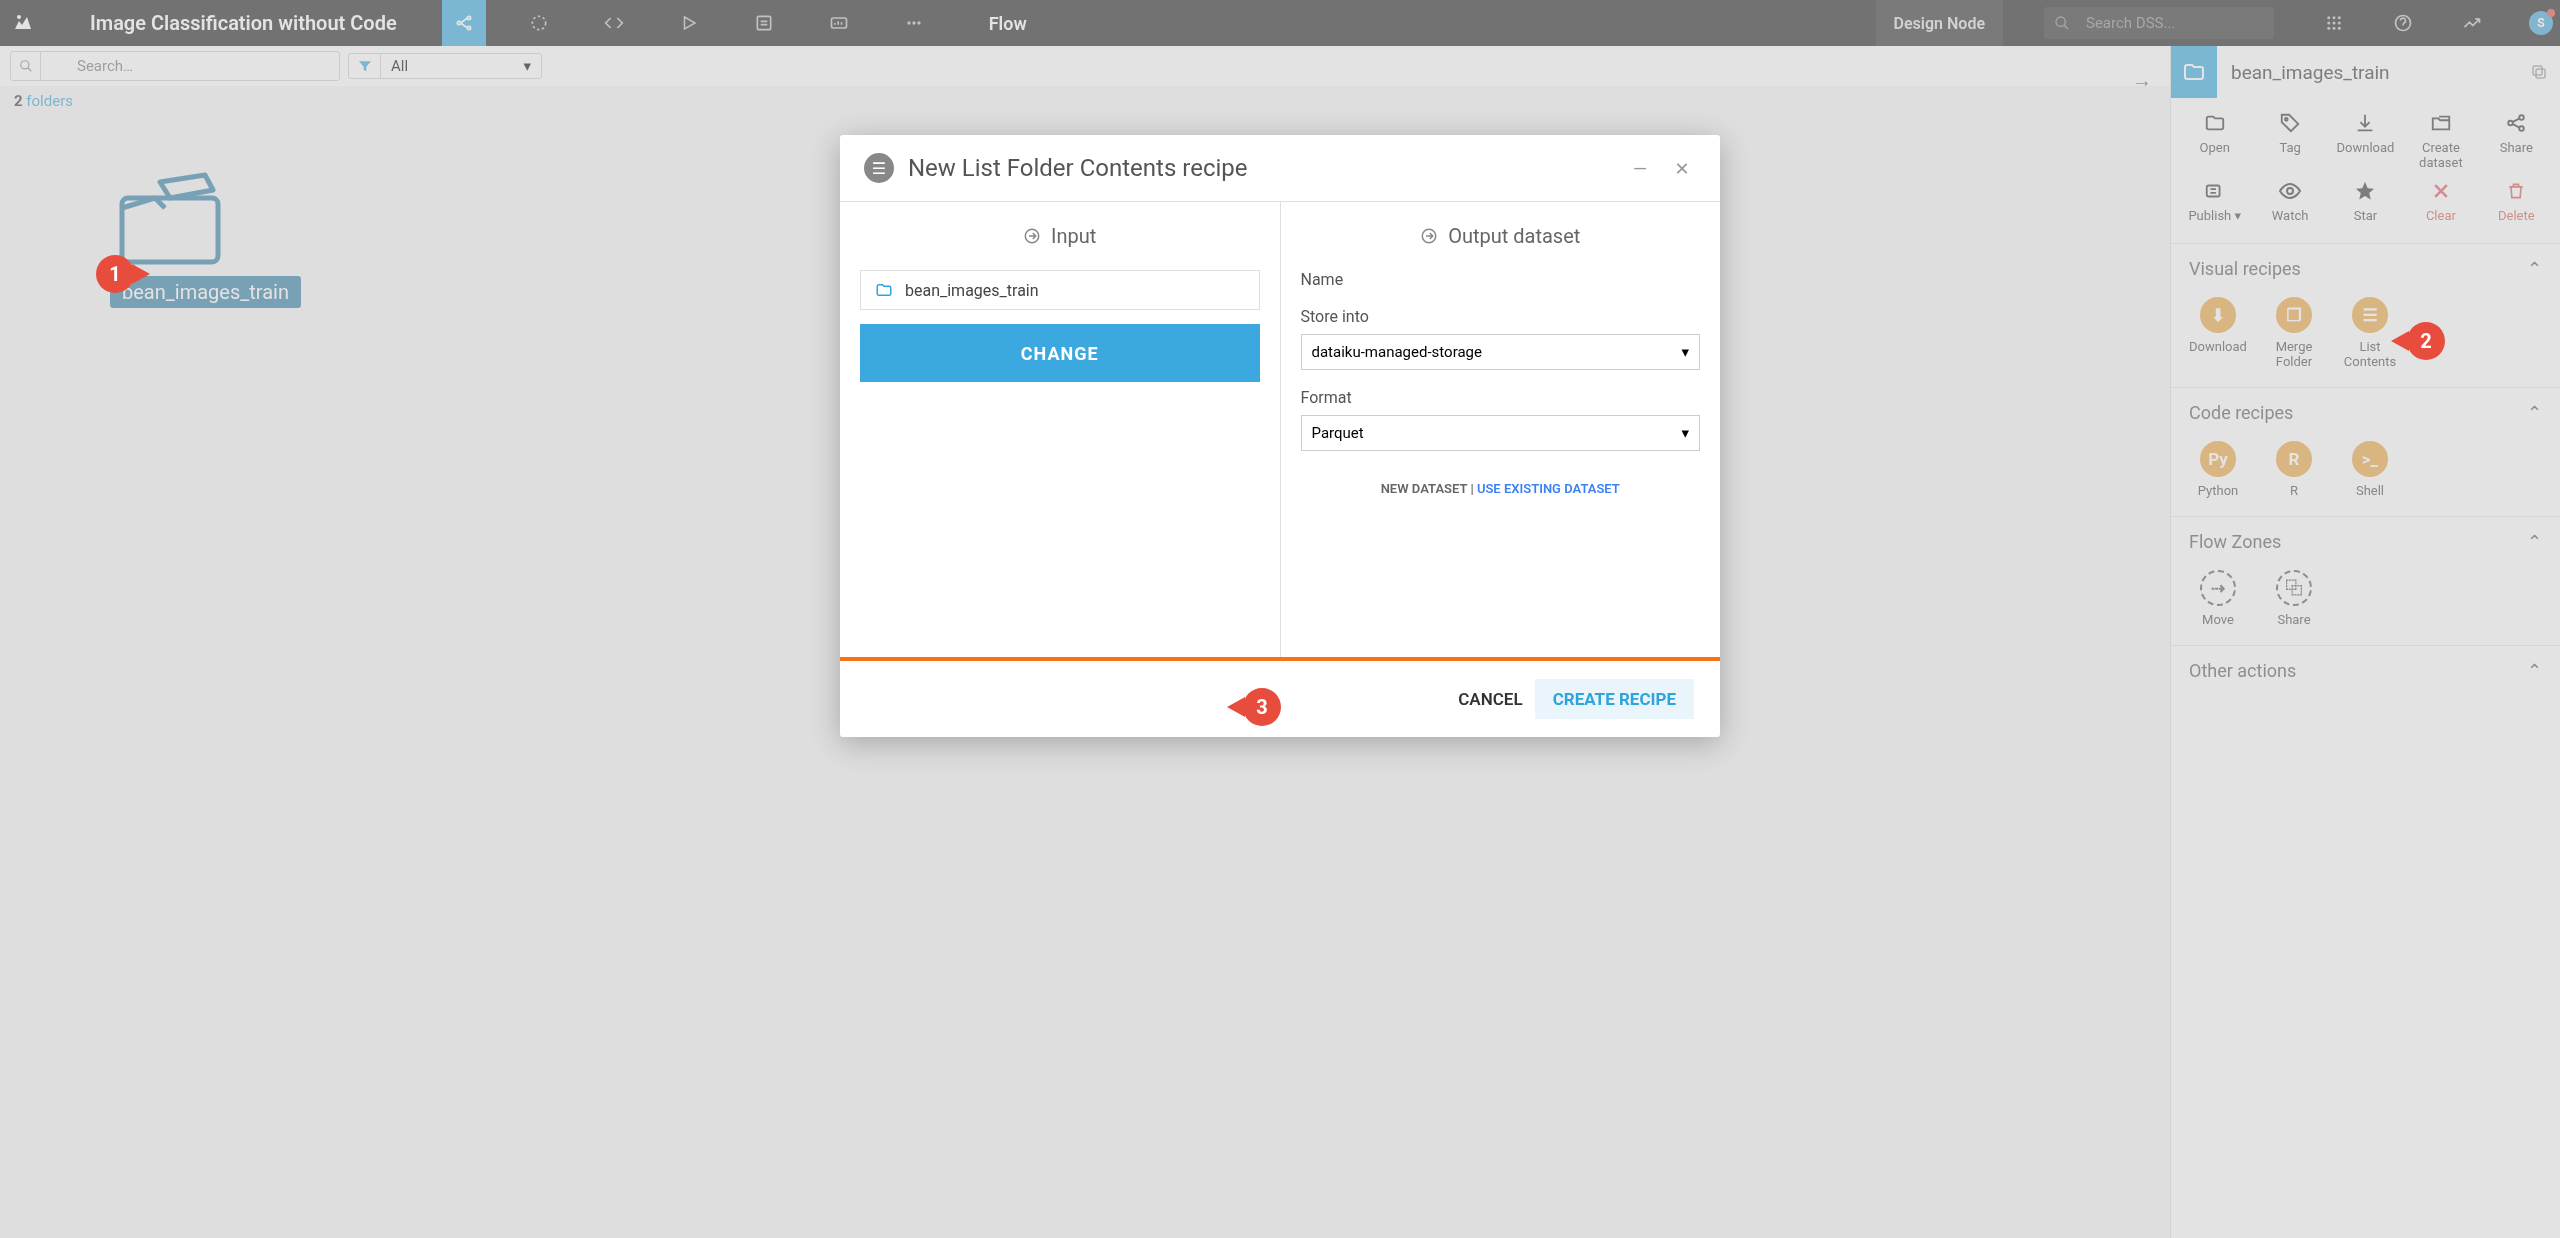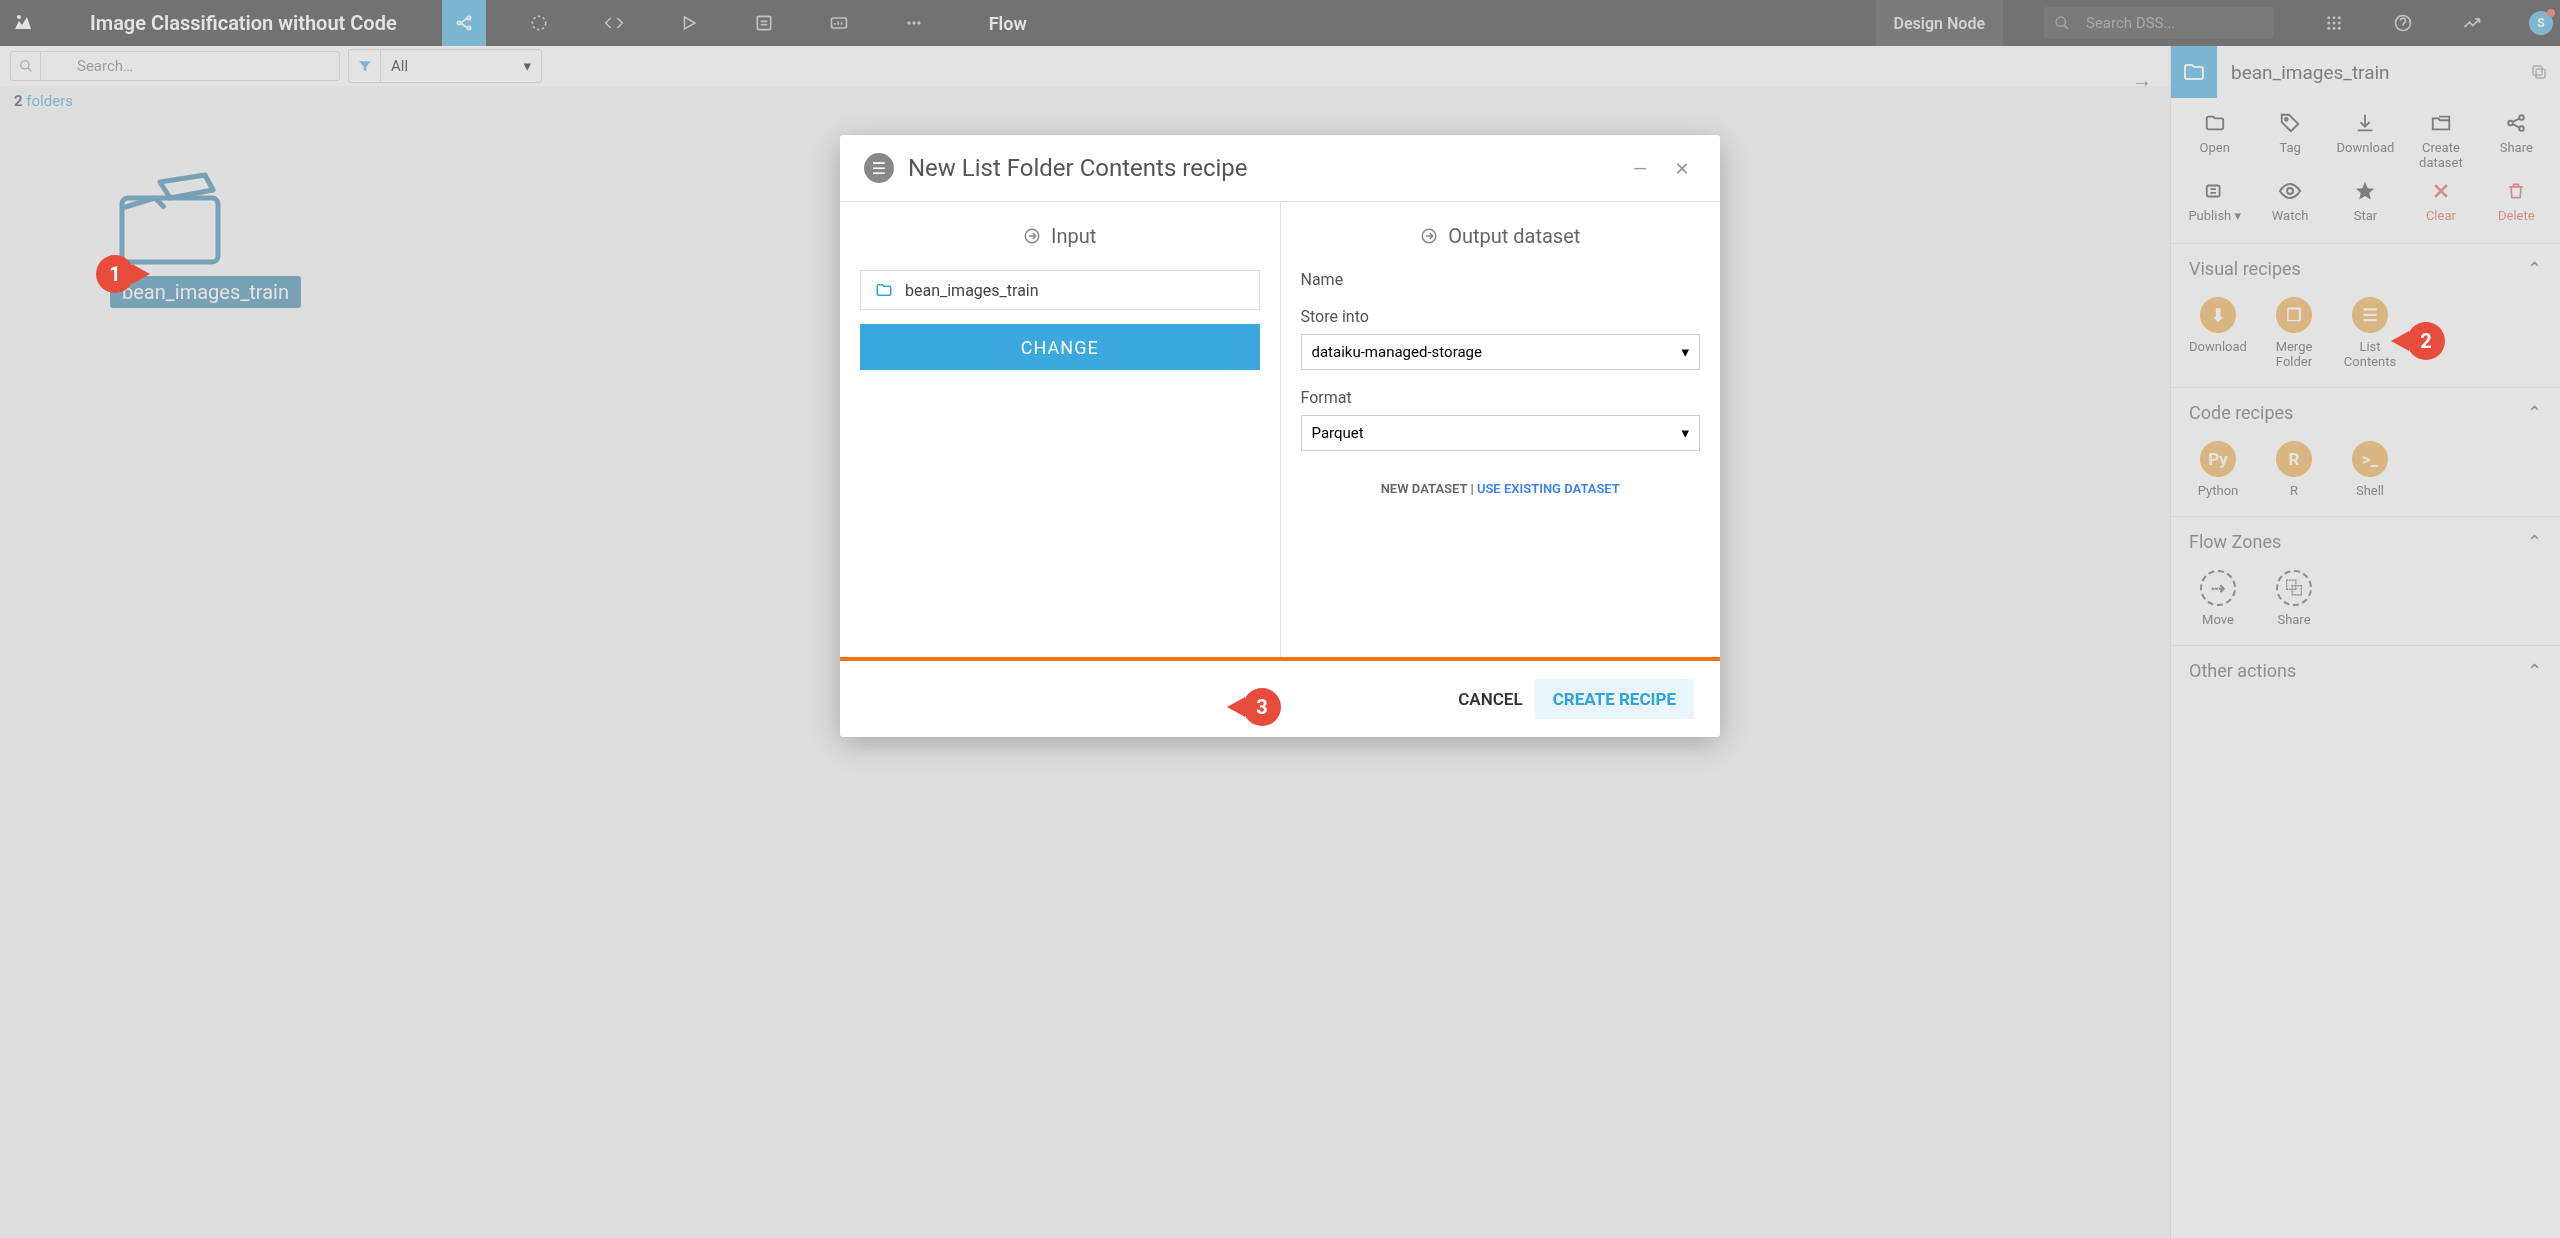--- a/index.html
+++ b/index.html
@@ -18,21 +18,21 @@
 .topbar .search { background:#2c2c2c; height:32px; width:230px; border-radius:3px; display:flex; align-items:center; padding:0 10px; margin:0 10px; color:#888; font-size:15px; }
 .topbar .right-icon { width:38px; height:46px; display:flex; align-items:center; justify-content:center; color:#bbb; font-size:18px; }
 .topbar .avatar { width:24px; height:24px; border-radius:50%; background:#3ba3d9; position:relative; display:flex; align-items:center; justify-content:center; color:#fff; font-size:12px; font-weight:bold; }
 .topbar .avatar::after { content:''; position:absolute; top:-2px; right:-2px; width:8px; height:8px; background:#e74c3c; border-radius:50%; }
 
 
 .toolbar { height:40px; background:#fff; display:flex; align-items:center; padding:0 10px; gap:8px; }
 .toolbar .search-box { display:flex; align-items:center; border:1px solid #ccc; border-radius:3px; height:30px; flex:0 0 330px;gap:28px; }
 .toolbar .search-box .mag { width:30px; display:flex; align-items:center; justify-content:center; color:#888; border-right:1px solid #ccc; height:100%; }
 .toolbar .search-box input { border:none; outline:none; flex:1; padding:0 8px; font-size:15px; }
-.toolbar .filter-group { display:flex; border:1px solid #ccc; border-radius:3px; height:34px; }
+.toolbar .filter-group { display:flex; border:1px solid #ccc; border-radius:3px; height:26px; }
 .toolbar .filter-icon { width:32px; display:flex; align-items:center; justify-content:center; color:#2ea4dc; border-right:1px solid #ccc; }
 .toolbar .filter-select { width:160px; display:flex; align-items:center; padding:0 10px; font-size:15px; justify-content:space-between; }
 .toolbar .spacer { flex:1; }
 .toolbar .btn { border:1px solid #aaa; background:#f0f0f0; height:30px; padding:0 12px; font-size:14px; font-weight:600; display:flex; align-items:center; gap:6px; border-radius:3px; }
 
 .folder-count { padding:6px 14px; font-size:15px; }
 .folder-count .n { font-weight:bold; color:#333; }
 .folder-count .lbl { color:#2ea4dc; }
 
 
@@ -70,21 +70,21 @@
 .modal .m-head { display:flex; align-items:center; padding:18px 24px; gap:14px; }
 .modal .m-head .circ { width:30px; height:30px; border-radius:50%; background:#888; display:flex; align-items:center; justify-content:center; color:#fff; }
 .modal .m-head .title { font-size:24px; color:#555; flex:1; }
 .modal .m-head .win-btn { color:#999; font-size:18px; width:28px; text-align:center; cursor:pointer; }
 .modal .m-body { display:flex; border-top:1px solid #e0e0e0; border-bottom:4px solid #f97316; min-height:460px; }
 .modal .col { flex:1; padding:0 20px; }
 .modal .col:first-child { border-right:1px solid #e0e0e0; }
 .modal .col-h { display:flex; align-items:center; justify-content:center; gap:10px; font-size:20px; color:#666; padding:22px 0; }
 .modal .input-box { border:1px solid #ddd; height:40px; display:flex; align-items:center; padding:0 14px; gap:12px; font-size:16px; color:#444; margin-bottom:14px; }
 .modal .input-box .fld-ico { color:#2ea4dc; }
-.modal .change-btn { width:100%; height:46px; background:#3ca8e0; color:#fff; font-size:18px; font-weight:400; border:none; letter-spacing:1px; }
+.modal .change-btn { width:100%; height:58px; background:#3ca8e0; color:#fff; font-size:18px; font-weight:700; border:none; letter-spacing:1px; }
 .modal .fld { margin-bottom:18px; }
 .modal .fld label { display:block; font-size:16px; color:#555; margin-bottom:8px; }
 .modal .fld input, .modal .fld .sel { width:100%; height:36px; border:1px solid #ccc; padding:0 10px; font-size:15px; display:flex; align-items:center; justify-content:space-between; }
 .modal .ds-toggle { text-align:center; font-size:13px; font-weight:600; color:#666; margin-top:30px; }
 .modal .ds-toggle .inactive { color:#3b82f6; }
 .modal .m-foot { display:flex; justify-content:flex-end; align-items:center; gap:12px; padding:18px 26px; }
 .modal .cancel { font-size:17px; font-weight:600; color:#333; background:none; border:none; }
 .modal .create { font-size:17px; font-weight:700; color:#2ea4dc; background:#eaf5fb; border:none; padding:10px 18px; }
 
 svg { display:block; }

